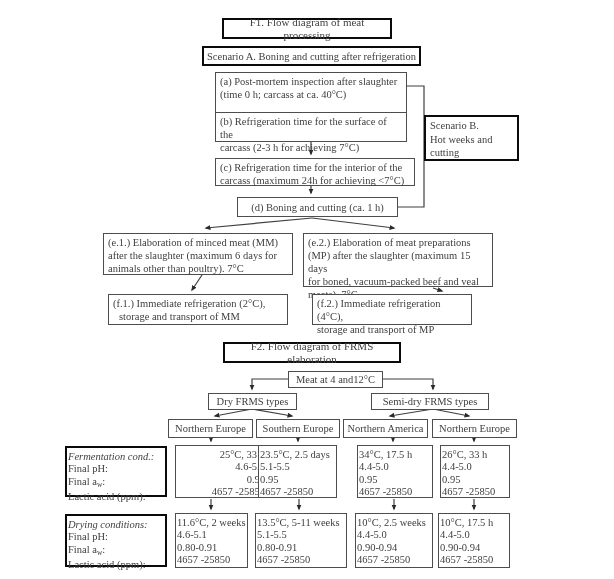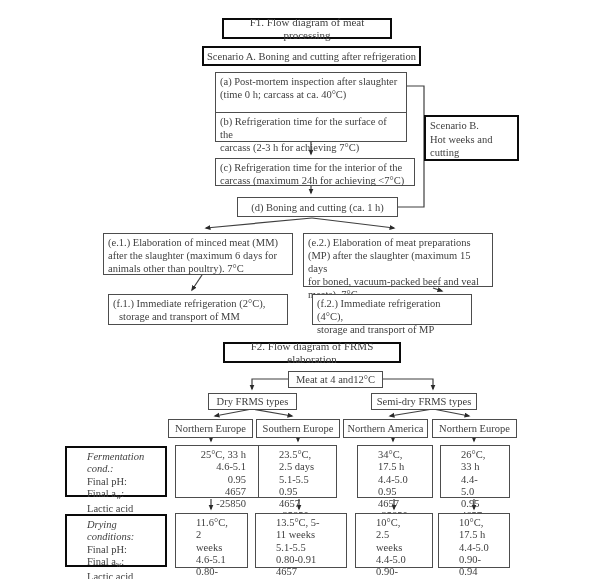--- a/index.html
+++ b/index.html
@@ -10,21 +10,21 @@
   }
   #arrows{position:absolute;left:0;top:0;z-index:0;}
   .box{
     position:absolute; z-index:1; background:#fff;
     border:1px solid #4d4d4d; box-sizing:border-box;
     font-size:10.5px; line-height:13px; padding:2px 4px;
   }
   .bold-box{border:2.5px solid #0a0a0a;}
   .center{text-align:center; padding:0 2px; display:flex; align-items:center; justify-content:center;}
   .title{font-size:11px;}
-  .vals{line-height:12.3px; padding:3px 20px;}
+  .vals{line-height:12.3px; padding:3px 1px;}
   .it{font-style:italic;}
   .sub{font-size:7.5px; vertical-align:-2px;}
 </style>
 </head>
 <body>
 
 <div id="figure">
 
   <svg id="arrows" width="614" height="579" viewBox="0 0 614 579">
     <defs>
@@ -127,21 +127,21 @@
   </div>
 
   <div class="box center" style="left:288px;top:371px;width:95px;height:17px;">
     <span>Meat  at 4 and12°C</span>
   </div>
 
   <div class="box center" style="left:208px;top:393px;width:89px;height:17px;">
     <span>Dry FRMS types</span>
   </div>
 
-  <div class="box center" style="left:371px;top:393px;width:106px;height:17px;">
+  <div class="box center" style="left:371px;top:393px;width:118px;height:17px;">
     <span>Semi-dry FRMS types</span>
   </div>
 
   <div class="box center" style="left:168px;top:419px;width:85px;height:19px;">
     <span>Northern Europe</span>
   </div>
   <div class="box center" style="left:256px;top:419px;width:84px;height:19px;">
     <span>Southern Europe</span>
   </div>
   <div class="box center" style="left:343px;top:419px;width:85px;height:19px;">

